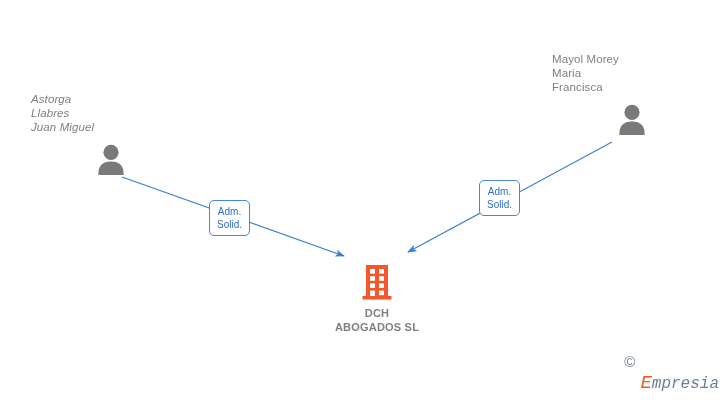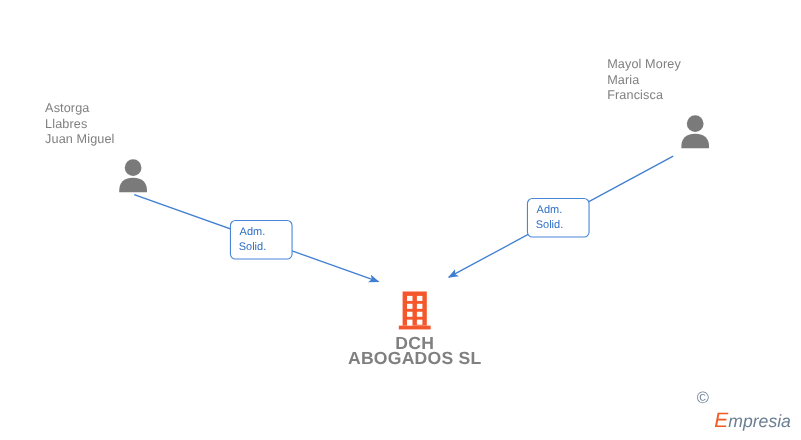--- a/index.html
+++ b/index.html
@@ -58,59 +58,59 @@
   }
   .company-icon {
     display: block;
     margin: 0 auto;
     width: 30px;
     height: 36px;
   }
   .company-name {
     margin-top: 6px;
     color: #808080;
-    font-size: 16px;
+    font-size: 11px;
     font-weight: bold;
     line-height: 14px;
     letter-spacing: 0.2px;
     white-space: pre-line;
   }
 
   
   .edge-badge {
     position: absolute;
     background: #ffffff;
     border: 1.4px solid #4a86d8;
     border-radius: 5px;
     color: #2f6fc4;
     font-size: 10px;
     line-height: 13px;
     text-align: center;
-    padding: 4px 23px 4px 7px;
+    padding: 4px 7px 4px 7px;
     white-space: pre-line;
     box-sizing: border-box;
   }
 
   
   .watermark {
     position: absolute;
     right: 9px;
     bottom: 8px;
     display: flex;
     align-items: center;
     gap: 5px;
     user-select: none;
   }
   .watermark-copy {
     color: #6b7f93;
     font-size: 15px;
     line-height: 15px;
   }
   .watermark-word {
-    font-family: Liberation Sans, sans-serif;
+    font-family: Liberation Mono, monospace;
     font-style: italic;
     font-size: 16px;
     line-height: 16px;
     color: #6b7f93;
     margin-top: 44px;
   }
   .watermark-word .wm-e {
     color: #f15a24;
     font-size: 19px;
   }
@@ -125,21 +125,21 @@
       <marker id="arrowhead-blue" markerWidth="9" markerHeight="9" refX="7.2" refY="3.1" orient="auto" markerUnits="strokeWidth">
         <path d="M0,0 L8,3.1 L0,6.2 L1.9,3.1 Z" fill="#3f7fd0"></path>
       </marker>
     </defs>
 
     <line x1="122" y1="177" x2="344" y2="256" stroke="#3f7fd0" stroke-width="1.2" marker-end="url(#arrowhead-blue)"></line>
 
     <line x1="612" y1="142" x2="408" y2="252" stroke="#3f7fd0" stroke-width="1.2" marker-end="url(#arrowhead-blue)"></line>
   </svg>
 
-  <div class="person-node" style="left:41px; top:92px;">
+  <div class="person-node" style="left:31px; top:92px;font-style:italic;">
     <div class="person-name">Astorga
 Llabres
 Juan Miguel</div>
     <svg class="person-avatar" viewBox="0 0 34 32" xmlns="http://www.w3.org/2000/svg">
       <circle cx="17" cy="9.4" r="7.6" fill="#7a7a7a"></circle>
       <path d="M17 18.6 C8.2 18.6 4.4 23.4 4.4 30.2 L4.4 32 L29.6 32 L29.6 30.2 C29.6 23.4 25.8 18.6 17 18.6 Z" fill="#7a7a7a"></path>
     </svg>
   </div>
 
   <div class="person-node" style="left:552px; top:52px;">

